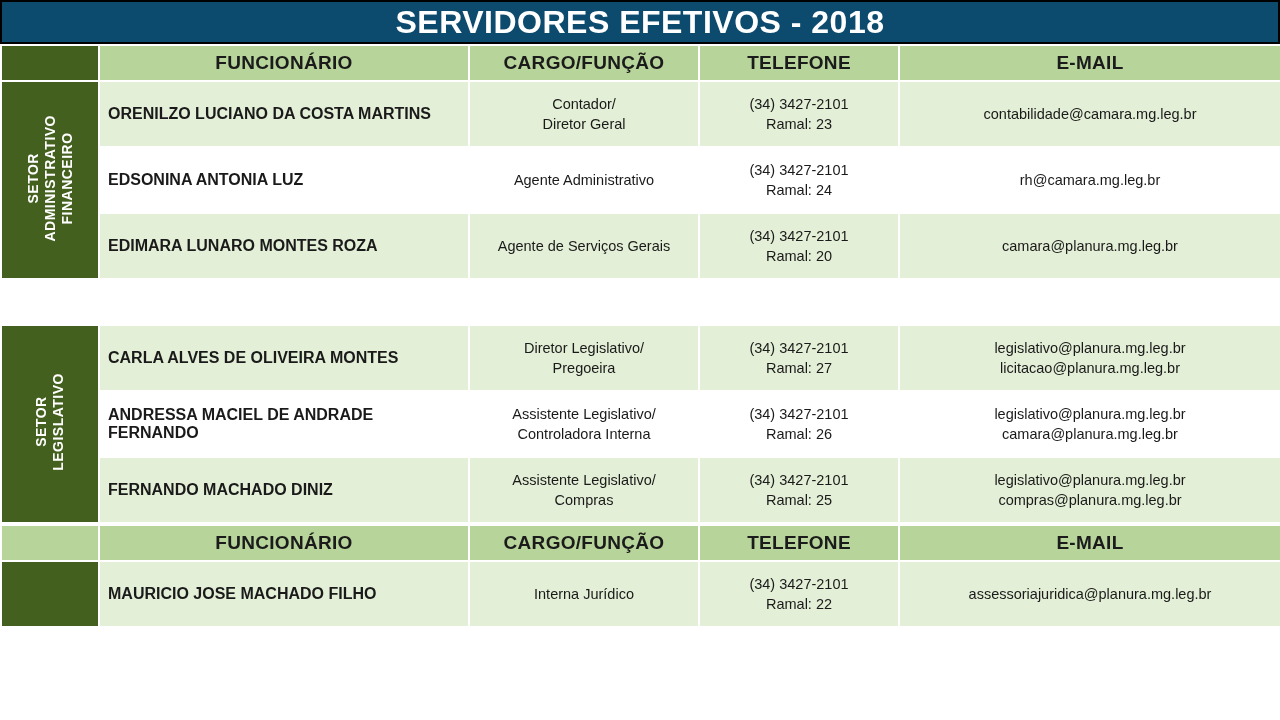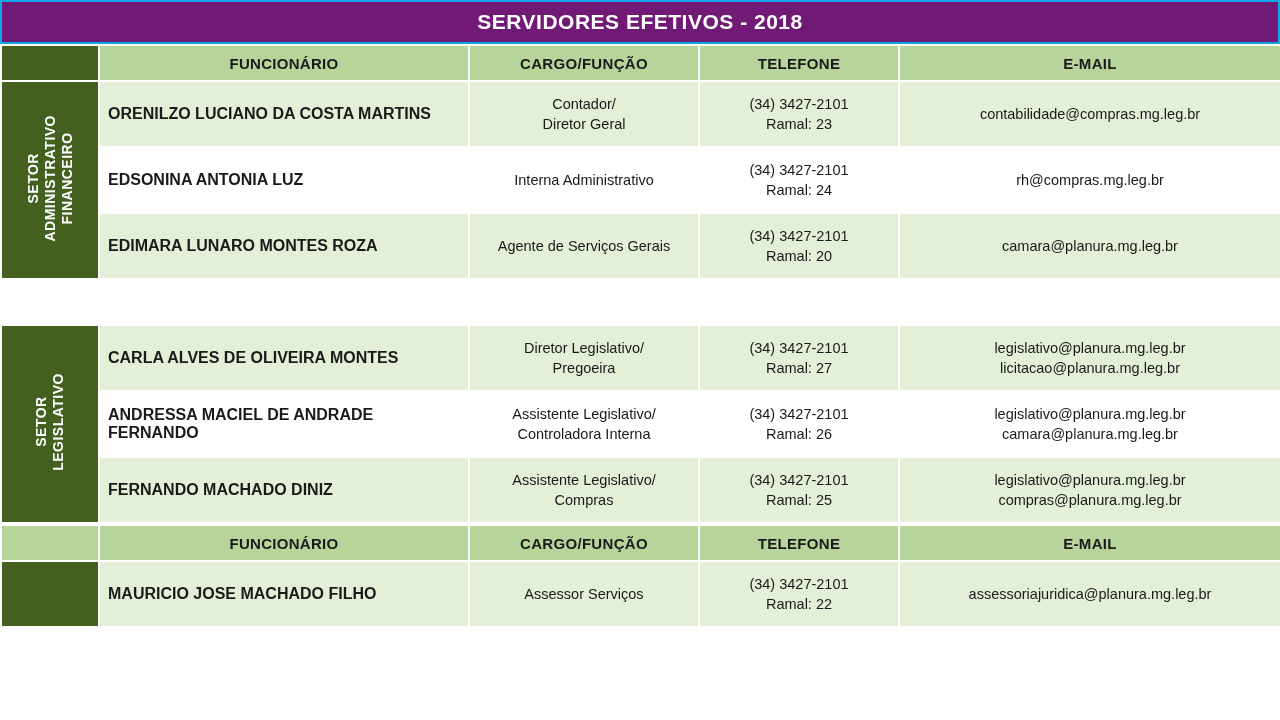--- a/index.html
+++ b/index.html
@@ -15,30 +15,30 @@
     overflow: hidden;
   }
   .page {
     position: relative;
     width: 1280px;
     height: 720px;
   }
 
   
   .banner {
-    background: #701a75;
+    background: #0c4a6e;
     color: #ffffff;
     font-weight: bold;
-    font-size: 21px;
+    font-size: 32px;
     letter-spacing: 0.5px;
     text-align: center;
     display: flex;
     align-items: center;
     justify-content: center;
-    border: 2px solid #0ea5e9;
+    border: 2px solid #000000;
     box-sizing: border-box;
   }
 
   
   table.grid {
     border-collapse: collapse;
     table-layout: fixed;
     width: 1280px;
   }
   table.grid td, table.grid th {
@@ -50,21 +50,21 @@
 
   .col-side  { width: 98px; }
   .col-name  { width: 370px; }
   .col-role  { width: 230px; }
   .col-phone { width: 200px; }
   .col-mail  { width: 382px; }
 
   th.head {
     background: #b7d49a;
     color: #1b1b1b;
-    font-size: 15px;
+    font-size: 19px;
     font-weight: bold;
     text-align: center;
     height: 36px;
     letter-spacing: 0.3px;
   }
 
   td.sidecell {
     background: #44601f;
     color: #ffffff;
     text-align: center;
@@ -134,28 +134,28 @@
         <td class="sidecell" rowspan="3">
           <span class="vert">SETOR
 ADMINISTRATIVO
 FINANCEIRO</span>
         </td>
         <td class="name">ORENILZO LUCIANO DA COSTA MARTINS</td>
         <td class="cell line2">Contador/
 Diretor Geral</td>
         <td class="cell line2">(34) 3427-2101
 Ramal: 23</td>
-        <td class="cell line2">contabilidade@compras.mg.leg.br</td>
+        <td class="cell line2">contabilidade@camara.mg.leg.br</td>
       </tr>
       <tr class="plain rowh">
         <td class="name">EDSONINA ANTONIA LUZ</td>
-        <td class="cell line2">Interna Administrativo</td>
+        <td class="cell line2">Agente Administrativo</td>
         <td class="cell line2">(34) 3427-2101
 Ramal: 24</td>
-        <td class="cell line2">rh@compras.mg.leg.br</td>
+        <td class="cell line2">rh@camara.mg.leg.br</td>
       </tr>
       <tr class="shade rowh">
         <td class="name">EDIMARA LUNARO MONTES ROZA</td>
         <td class="cell line2">Agente de Serviços Gerais</td>
         <td class="cell line2">(34) 3427-2101
 Ramal: 20</td>
         <td class="cell line2">camara@planura.mg.leg.br</td>
       </tr>
     </tbody>
   </table>
@@ -220,21 +220,21 @@
         <th class="head">FUNCIONÁRIO</th>
         <th class="head">CARGO/FUNÇÃO</th>
         <th class="head">TELEFONE</th>
         <th class="head">E-MAIL</th>
       </tr>
     </thead>
     <tbody>
       <tr class="shade rowh">
         <td class="sidecell"></td>
         <td class="name">MAURICIO JOSE MACHADO FILHO</td>
-        <td class="cell line2">Assessor Serviços</td>
+        <td class="cell line2">Interna Jurídico</td>
         <td class="cell line2">(34) 3427-2101
 Ramal: 22</td>
         <td class="cell line2">assessoriajuridica@planura.mg.leg.br</td>
       </tr>
     </tbody>
   </table>
 
 </div>
 
 </body></html>

